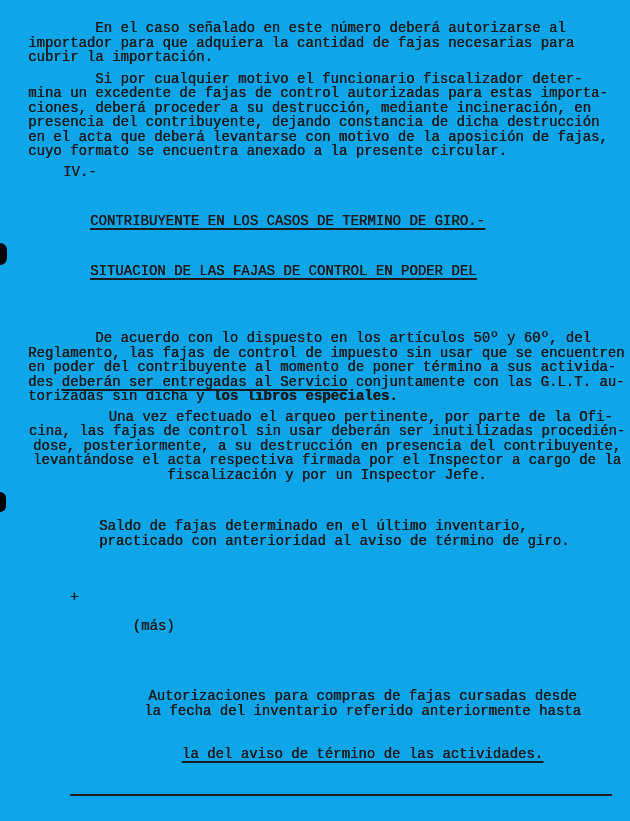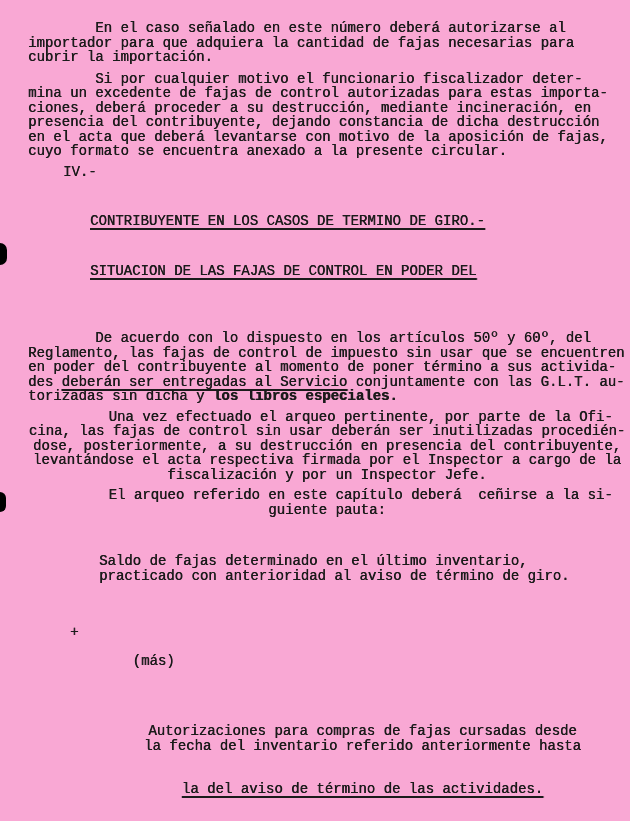--- a/index.html
+++ b/index.html
@@ -1,19 +1,19 @@
 <!DOCTYPE html>
 <html><head>
 <meta charset="utf-8">
 <style>
   html,body { margin:0; padding:0; background:#e8e8e8; }
   .page {
     position:relative;
     width:630px; height:821px;
-    background:#f9a8d4;
+    background:#0ea5e9;
     overflow:hidden;
     font-family:"Liberation Mono","DejaVu Sans Mono",monospace;
     font-size:14px;
     line-height:14.5px;
     color:#1b1b1b;
     text-shadow:0.4px 0 0 currentColor;
     box-sizing:border-box;
     padding:21px 4px 0 28px;
   }
   .prewrap { white-space:pre; }
@@ -89,22 +89,20 @@
     <div class="line"><span>des </span><span class="u">deberán ser entregadas al Servicio</span><span> conjuntamente con las G.L.T. au-</span></div>
     <div class="line"><span>torizadas sin dicha y </span><span class="b">los libros especiales.</span></div>
   </div>
 
   <div class="para prewrap mt6">        Una vez efectuado el arqueo pertinente, por parte de la Ofi-
 cina, las fajas de control sin usar deberán ser inutilizadas procedién-
 dose, posteriormente, a su destrucción en presencia del contribuyente,
 levantándose el acta respectiva firmada por el Inspector a cargo de la
 fiscalización y por un Inspector Jefe.</div>
 
-  <div class="para prewrap mt6">        El arqueo referido en este capítulo deberá  ceñirse a la si-
-guiente pauta:</div>
 
   <div class="li mt8">
     <div class="prewrap">Saldo de fajas determinado en el último inventario,
 practicado con anterioridad al aviso de término de giro.</div>
   </div>
 
   <div class="li mt13">
     <span class="marker">+</span>
     <span>(más)</span>
   </div>

